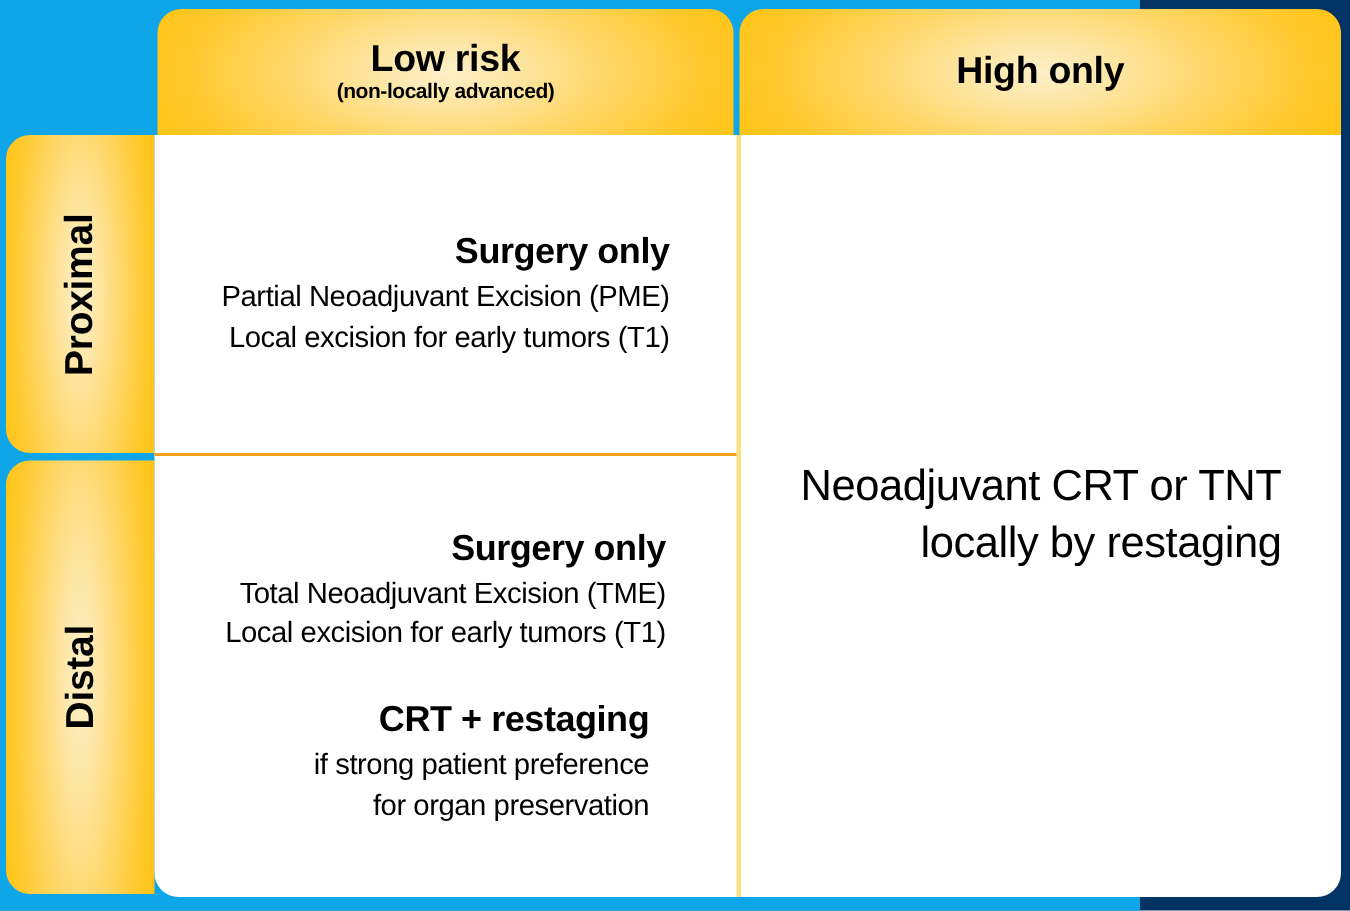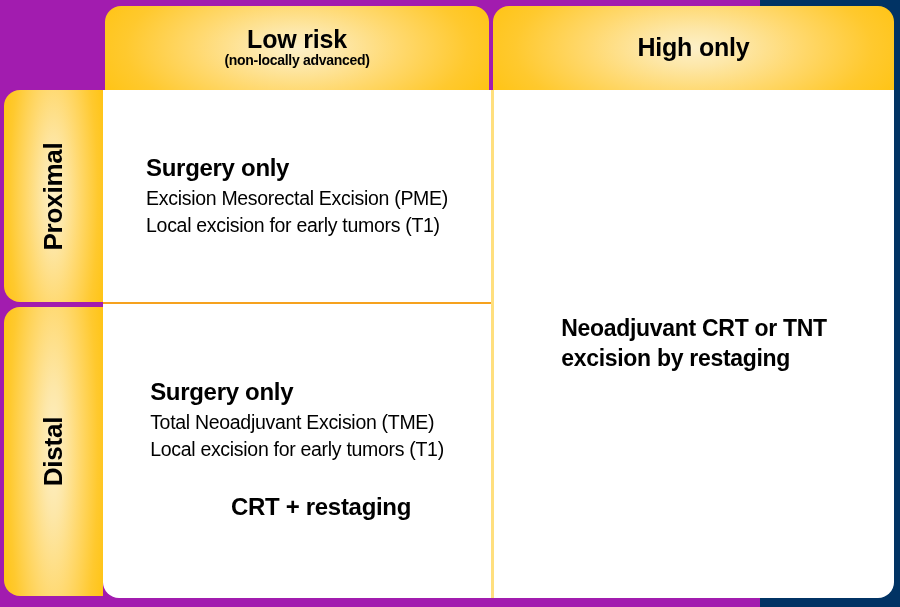--- a/index.html
+++ b/index.html
@@ -11,21 +11,21 @@
     height: 607px;
     background: #013364;
     font-family: "Liberation Sans", sans-serif;
     overflow: hidden;
   }
 
   #figure {
     position: relative;
     width: 760px;
     height: 607px;
-    background: #a21caf;
+    background: #0ea5e9;
   }
 
   
   .tile {
     position: absolute;
     background:
       radial-gradient(ellipse 62% 125% at 50% 50%,
         #fdf0c8 0%,
         #fde7a8 18%,
         #ffd970 42%,
@@ -156,43 +156,42 @@
   #cell-high {
     left: 391px;
     top: 0;
     width: 400px;
     height: 508px;
   }
 
   .block {
     display: flex;
     flex-direction: column;
-    align-items: flex-start;
+    align-items: flex-end;
   }
   .block + .block {
     margin-top: 30px;
     margin-left: 48px;
   }
   .cell-heading {
     font-size: 24px;
     font-weight: bold;
     letter-spacing: -0.3px;
     line-height: 1.18;
     margin-bottom: 3px;
   }
   .cell-line {
     font-size: 19.5px;
     line-height: 1.36;
     letter-spacing: -0.3px;
   }
   .cell-big {
-    font-size: 23px;
+    font-size: 29px;
     line-height: 1.3;
     letter-spacing: -0.3px;
-    font-weight: bold;
   }
 </style>
 </head>
 <body>
 
 <div id="figure">
 
   <div class="tile header-tile" id="header-low">
     <div class="header-text">
       <div class="header-title">Low risk</div>
@@ -215,37 +214,39 @@
   </div>
 
   <div id="content-panel">
 
     <div id="column-divider"></div>
     <div id="row-divider"></div>
 
     <div class="cell" id="cell-proximal-low">
       <div class="block">
         <div class="cell-heading">Surgery only</div>
-        <div class="cell-line">Excision Mesorectal Excision (PME)</div>
+        <div class="cell-line">Partial Neoadjuvant Excision (PME)</div>
         <div class="cell-line">Local excision for early tumors (T1)</div>
       </div>
     </div>
 
     <div class="cell" id="cell-distal-low">
       <div class="block">
         <div class="cell-heading">Surgery only</div>
         <div class="cell-line">Total Neoadjuvant Excision (TME)</div>
         <div class="cell-line">Local excision for early tumors (T1)</div>
       </div>
       <div class="block">
         <div class="cell-heading">CRT + restaging</div>
+        <div class="cell-line">if strong patient preference</div>
+        <div class="cell-line">for organ preservation</div>
       </div>
     </div>
 
     <div class="cell" id="cell-high">
       <div class="block">
         <div class="cell-big">Neoadjuvant CRT or TNT</div>
-        <div class="cell-big">excision by restaging</div>
+        <div class="cell-big">locally by restaging</div>
       </div>
     </div>
 
   </div>
 </div>
 
 </body></html>

